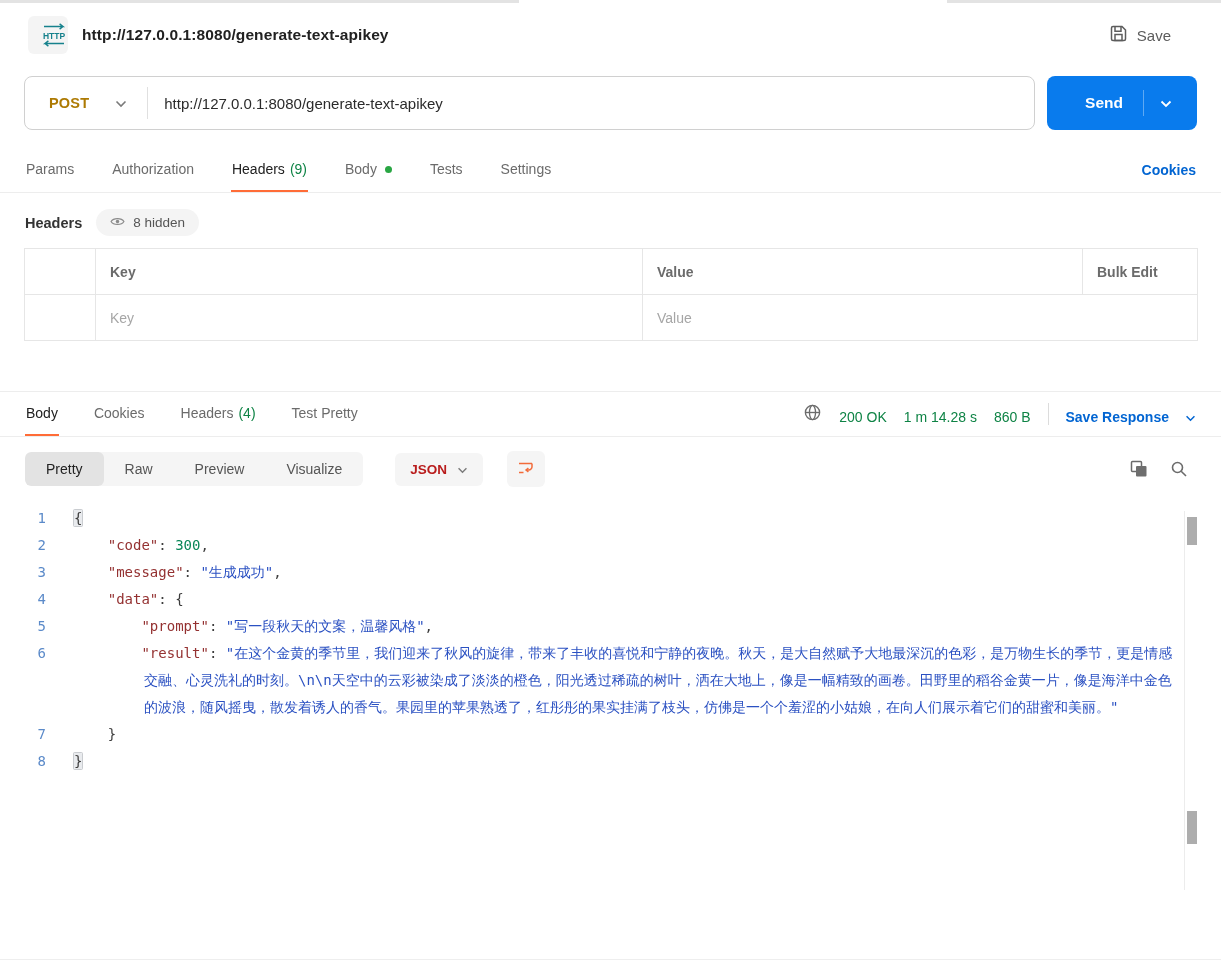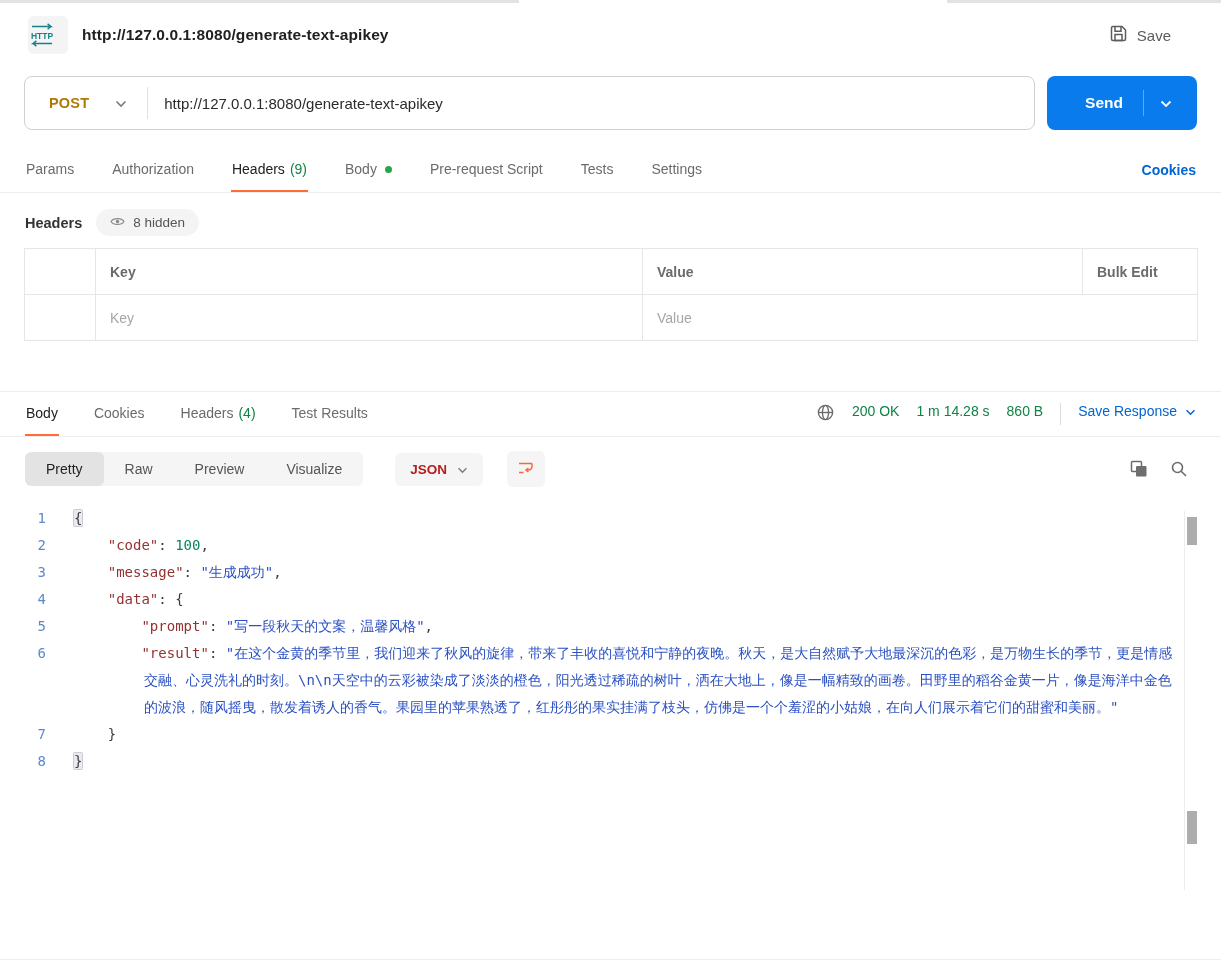--- a/index.html
+++ b/index.html
@@ -8,21 +8,21 @@
     --post:#ad7a03; --panel:#f5f5f5; --seg-active:#e3e3e3;
     --code-key:#943131; --code-str:#2b51c2; --code-num:#098658; --code-punct:#3c3c3c; --ln:#5b8ac9;
   }
   *{box-sizing:border-box; margin:0; padding:0;}
   html,body{width:1221px; height:977px; overflow:hidden;}
   body{font-family:"Liberation Sans","DejaVu Sans",sans-serif; color:var(--text); background:#fff; position:relative; font-size:14px;}
   .topstrip{position:absolute; top:0; left:0; height:3px; background:#e3e3e3;}
   .topstrip.right{left:auto;}
   
   .hdr{display:flex; align-items:center; padding:16px 28px 0 28px;}
-  .http-badge{width:40px; height:38px; background:#f4f4f4; border-radius:6px; display:flex; align-items:center; justify-content:flex-start; flex:0 0 auto;}
+  .http-badge{width:40px; height:38px; background:#f4f4f4; border-radius:6px; display:flex; align-items:center; justify-content:flex-end; flex:0 0 auto;}
   .hdr-title{font-size:15.5px; font-weight:700; margin-left:14px; letter-spacing:.1px;}
   .hdr-spacer{flex:1;}
   .save-btn{display:flex; align-items:center; gap:9px; color:#5c5c5c; font-size:15px; cursor:pointer; padding:6px 10px; margin-right:12px;}
   
   .req-row{display:flex; align-items:stretch; margin:22px 24px 0 24px; height:54px;}
   .req-box{flex:1; border:1px solid #d0d0d0; border-radius:8px; display:flex; align-items:center; background:#fff; overflow:hidden;}
   .method{display:flex; align-items:center; gap:26px; padding:0 20px 0 24px; height:100%; cursor:pointer;}
   .method .m{color:var(--post); font-weight:700; font-size:14.5px; letter-spacing:.2px;}
   .req-divider{width:1px; height:32px; background:#e0e0e0;}
   .url-input{flex:1; border:0; outline:0; font-size:15px; color:#2b2b2b; padding:0 16px; font-family:inherit; background:transparent;}
@@ -52,24 +52,24 @@
   tr.body-row td.valcell{border-right:none;}
   .cbwrap{display:flex; justify-content:center;}
   .cb{width:18px; height:18px; border-radius:4px; background:#262626; display:flex; align-items:center; justify-content:center; cursor:pointer;}
   .cb svg{display:block;}
   .cell-input{border:0; outline:0; width:100%; font-size:14px; font-family:inherit; color:var(--text); background:transparent;}
   .cell-input::placeholder{color:#a6a6a6;}
   
   .resp{margin-top:50px; border-top:1px solid var(--border2);}
   .resp-bar{display:flex; align-items:center; padding:0 25px; border-bottom:1px solid var(--border2);}
   .resp-bar .tab{margin-right:34px;}
-  .resp-meta{margin-left:auto; display:flex; align-items:flex-start; gap:17px;}
+  .resp-meta{margin-left:auto; display:flex; align-items:flex-end; gap:17px;}
   .meta-green{color:var(--green); font-size:14px;}
   .meta-sep{width:1px; height:22px; background:#dcdcdc;}
-  .save-resp{display:flex; align-items:center; gap:8px; color:var(--blue); font-weight:400; cursor:pointer;}
+  .save-resp{display:flex; align-items:center; gap:16px; color:var(--blue); font-weight:700; cursor:pointer;}
   
   .viewbar{display:flex; align-items:center; padding:14px 23px 10px 25px;}
   .seg{display:flex; background:var(--panel); border-radius:6px; overflow:hidden;}
   .seg .mode{padding:9px 21px; color:#555; cursor:pointer; border-radius:6px; font-size:14px;}
   .seg .mode.active{background:var(--seg-active); color:#222;}
   .lang-dd{display:flex; align-items:center; gap:10px; background:var(--panel); border-radius:6px; padding:9px 15px; margin-left:32px; color:#b91c1c; font-weight:600; font-size:13.5px; cursor:pointer;}
   .wrap-btn{width:38px; height:36px; background:var(--panel); border-radius:6px; display:flex; align-items:center; justify-content:center; margin-left:24px; cursor:pointer;}
   .view-actions{margin-left:auto; display:flex; align-items:center; gap:22px; padding-right:10px;}
   .icon-btn{cursor:pointer; display:flex;}
   
@@ -147,23 +147,20 @@
       <div class="tab">
         <span>Authorization</span>
       </div>
       <div class="tab active">
         <span>Headers</span>
         <span class="cnt">(9)</span>
       </div>
       <div class="tab">
         <span>Body</span>
         <span class="dot"></span>
-      </div>
-      <div class="tab">
-        <span>Pre-request Script</span>
       </div>
       <div class="tab">
         <span>Tests</span>
       </div>
       <div class="tab">
         <span>Settings</span>
       </div>
     </div>
   <div class="cookies-link">Cookies</div>
 </div>
@@ -211,21 +208,21 @@
           <span>Body</span>
         </div>
         <div class="tab">
           <span>Cookies</span>
         </div>
         <div class="tab">
           <span>Headers</span>
           <span class="cnt">(4)</span>
         </div>
         <div class="tab">
-          <span>Test Results</span>
+          <span>Test Pretty</span>
         </div>
       </div>
     <div class="resp-meta">
       <span>
         <svg width="19" height="19" viewBox="0 0 20 20" fill="none" stroke="#6b6b6b" stroke-width="1.4">
           <circle cx="10" cy="10" r="7.5"></circle>
           <ellipse cx="10" cy="10" rx="3.2" ry="7.5"></ellipse>
           <line x1="2.5" y1="10" x2="17.5" y2="10"></line>
         </svg>
       </span>
@@ -286,21 +283,21 @@
   </div>
 
   <div class="code">
     <div id="code-lines">
         <div class="code-line">
           <span class="ln">1</span>
           <span class="ct"><span class="tk-hl">{</span></span>
         </div>
         <div class="code-line">
           <span class="ln">2</span>
-          <span class="ct"><span class="tk-p">    </span><span class="tk-k">"code"</span><span class="tk-p">: </span><span class="tk-n">100</span><span class="tk-p">,</span></span>
+          <span class="ct"><span class="tk-p">    </span><span class="tk-k">"code"</span><span class="tk-p">: </span><span class="tk-n">300</span><span class="tk-p">,</span></span>
         </div>
         <div class="code-line">
           <span class="ln">3</span>
           <span class="ct"><span class="tk-p">    </span><span class="tk-k">"message"</span><span class="tk-p">: </span><span class="tk-s">"生成成功"</span><span class="tk-p">,</span></span>
         </div>
         <div class="code-line">
           <span class="ln">4</span>
           <span class="ct"><span class="tk-p">    </span><span class="tk-k">"data"</span><span class="tk-p">: </span><span class="tk-p">{</span></span>
         </div>
         <div class="code-line">

